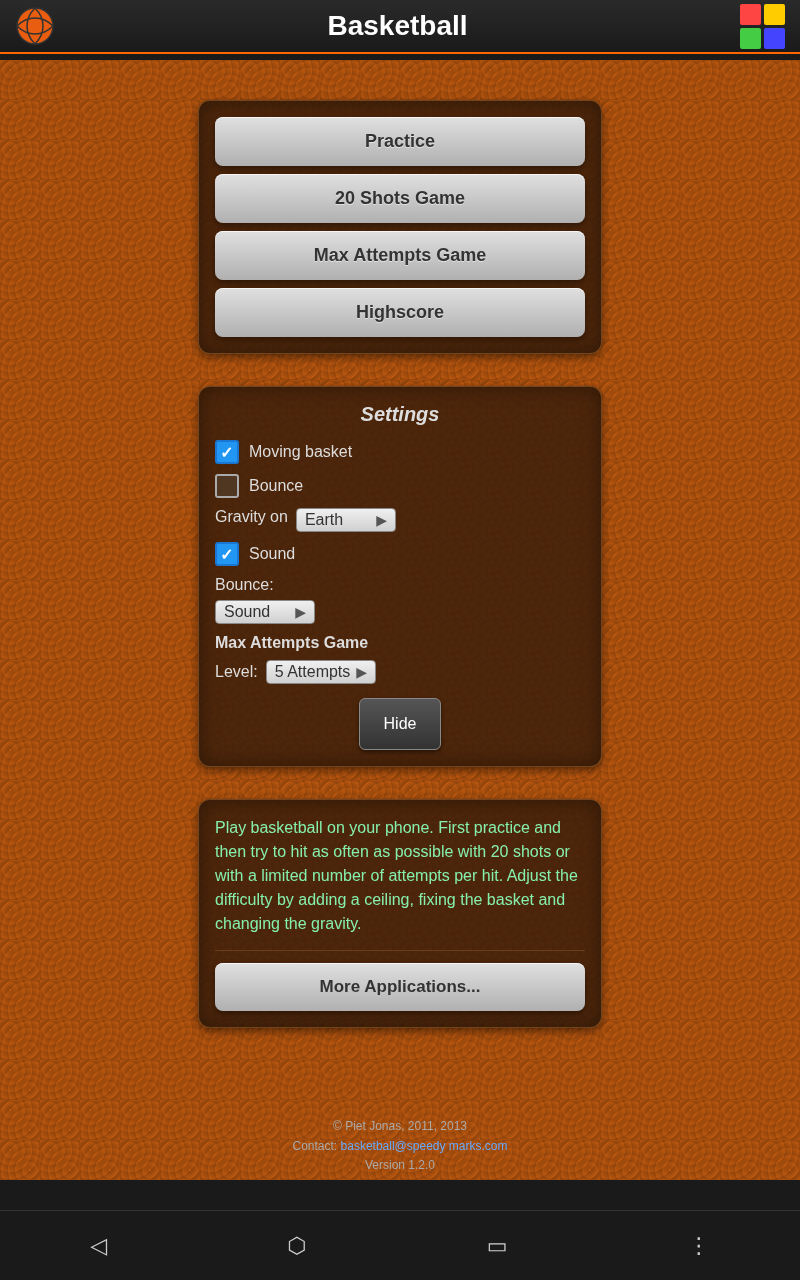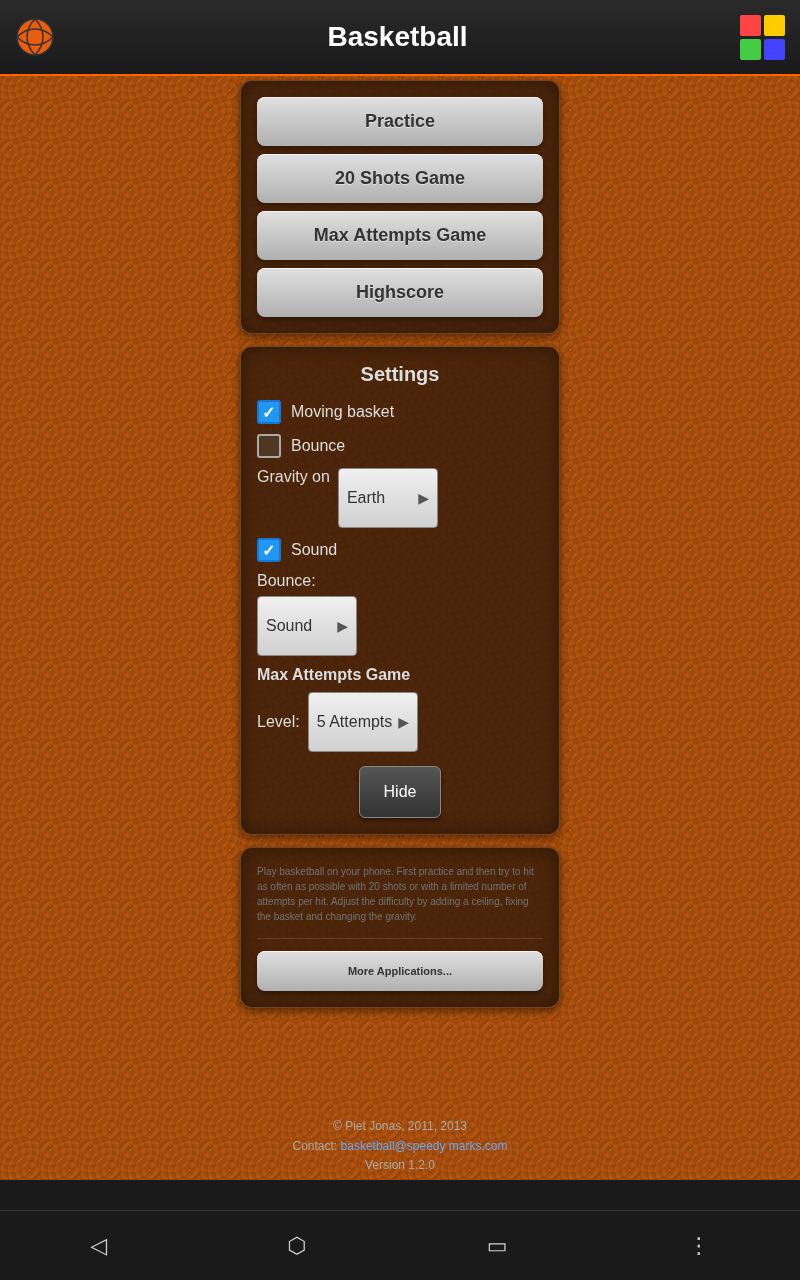--- a/index.html
+++ b/index.html
@@ -26,21 +26,21 @@
         repeating-radial-gradient(circle at 30px 30px, rgba(0,0,0,0.15) 1px, transparent 8px);
       background-size: 40px 40px;
     }
 
     
     .header {
       position: absolute;
       top: 0;
       left: 0;
       right: 0;
-      height: 76px;
+      height: 54px;
       background: linear-gradient(to bottom, #2a2a2a, #1a1a1a);
       display: flex;
       align-items: center;
       justify-content: space-between;
       padding: 13px 15px;
       z-index: 10;
       border-bottom: 2px solid #ff6600;
     }
 
     .header-title {
@@ -75,26 +75,27 @@
       display: flex;
       flex-direction: column;
       align-items: center;
       padding: 10px;
       gap: 12px;
       overflow-y: auto;
     }
 
     
     .card {
-      width: 320px;
+      width: 404px;
       background: rgba(60, 30, 10, 0.85);
       border: 1px solid rgba(150, 100, 50, 0.5);
       border-radius: 12px;
       padding: 16px;
       box-shadow: inset 0 0 20px rgba(0,0,0,0.4), 0 3px 8px rgba(0,0,0,0.5);
+      margin-top: 20px;
     }
 
     
     .menu-btn {
       width: 100%;
       padding: 14px;
       margin-bottom: 8px;
       background: linear-gradient(to bottom, #e0e0e0, #b0b0b0);
       border: none;
       border-radius: 8px;
@@ -108,20 +109,21 @@
 
     .menu-btn:last-child { margin-bottom: 0; }
 
     
     .settings-title {
       color: #ddd;
       font-size: 20px;
       font-weight: bold;
       text-align: center;
       margin-bottom: 14px;
+      font-style: italic;
     }
 
     .setting-row {
       display: flex;
       align-items: center;
       margin-bottom: 10px;
       color: #ddd;
       font-size: 16px;
     }
 
@@ -158,21 +160,21 @@
       align-items: flex-start;
       margin-bottom: 10px;
       color: #ddd;
       font-size: 16px;
     }
 
     .dropdown {
       background: linear-gradient(to bottom, #f0f0f0, #d0d0d0);
       border: 1px solid #888;
       border-radius: 4px;
-      padding: 20px 8px;
+      padding: 2px 8px;
       font-size: 16px;
       color: #333;
       cursor: pointer;
       display: flex;
       align-items: center;
       min-width: 100px;
       justify-content: space-between;
       margin-left: 8px;
     }
 
@@ -215,33 +217,33 @@
       border: 1px solid #888;
       border-radius: 6px;
       color: white;
       font-size: 16px;
       cursor: pointer;
       box-shadow: 0 2px 4px rgba(0,0,0,0.5);
     }
 
     
     .desc-text {
-      color: #737373;
-      font-size: 10px;
+      color: #86efac;
+      font-size: 16px;
       line-height: 1.5;
       margin-bottom: 14px;
     }
 
     .more-apps-btn {
       width: 100%;
       padding: 14px;
       background: linear-gradient(to bottom, #e0e0e0, #b0b0b0);
       border: none;
       border-radius: 8px;
-      font-size: 11px;
+      font-size: 17px;
       font-weight: bold;
       color: #333;
       cursor: pointer;
       box-shadow: 0 3px 6px rgba(0,0,0,0.4), inset 0 1px 0 rgba(255,255,255,0.7);
     }
 
     
     .footer-info {
       position: absolute;
       bottom: 105px;

